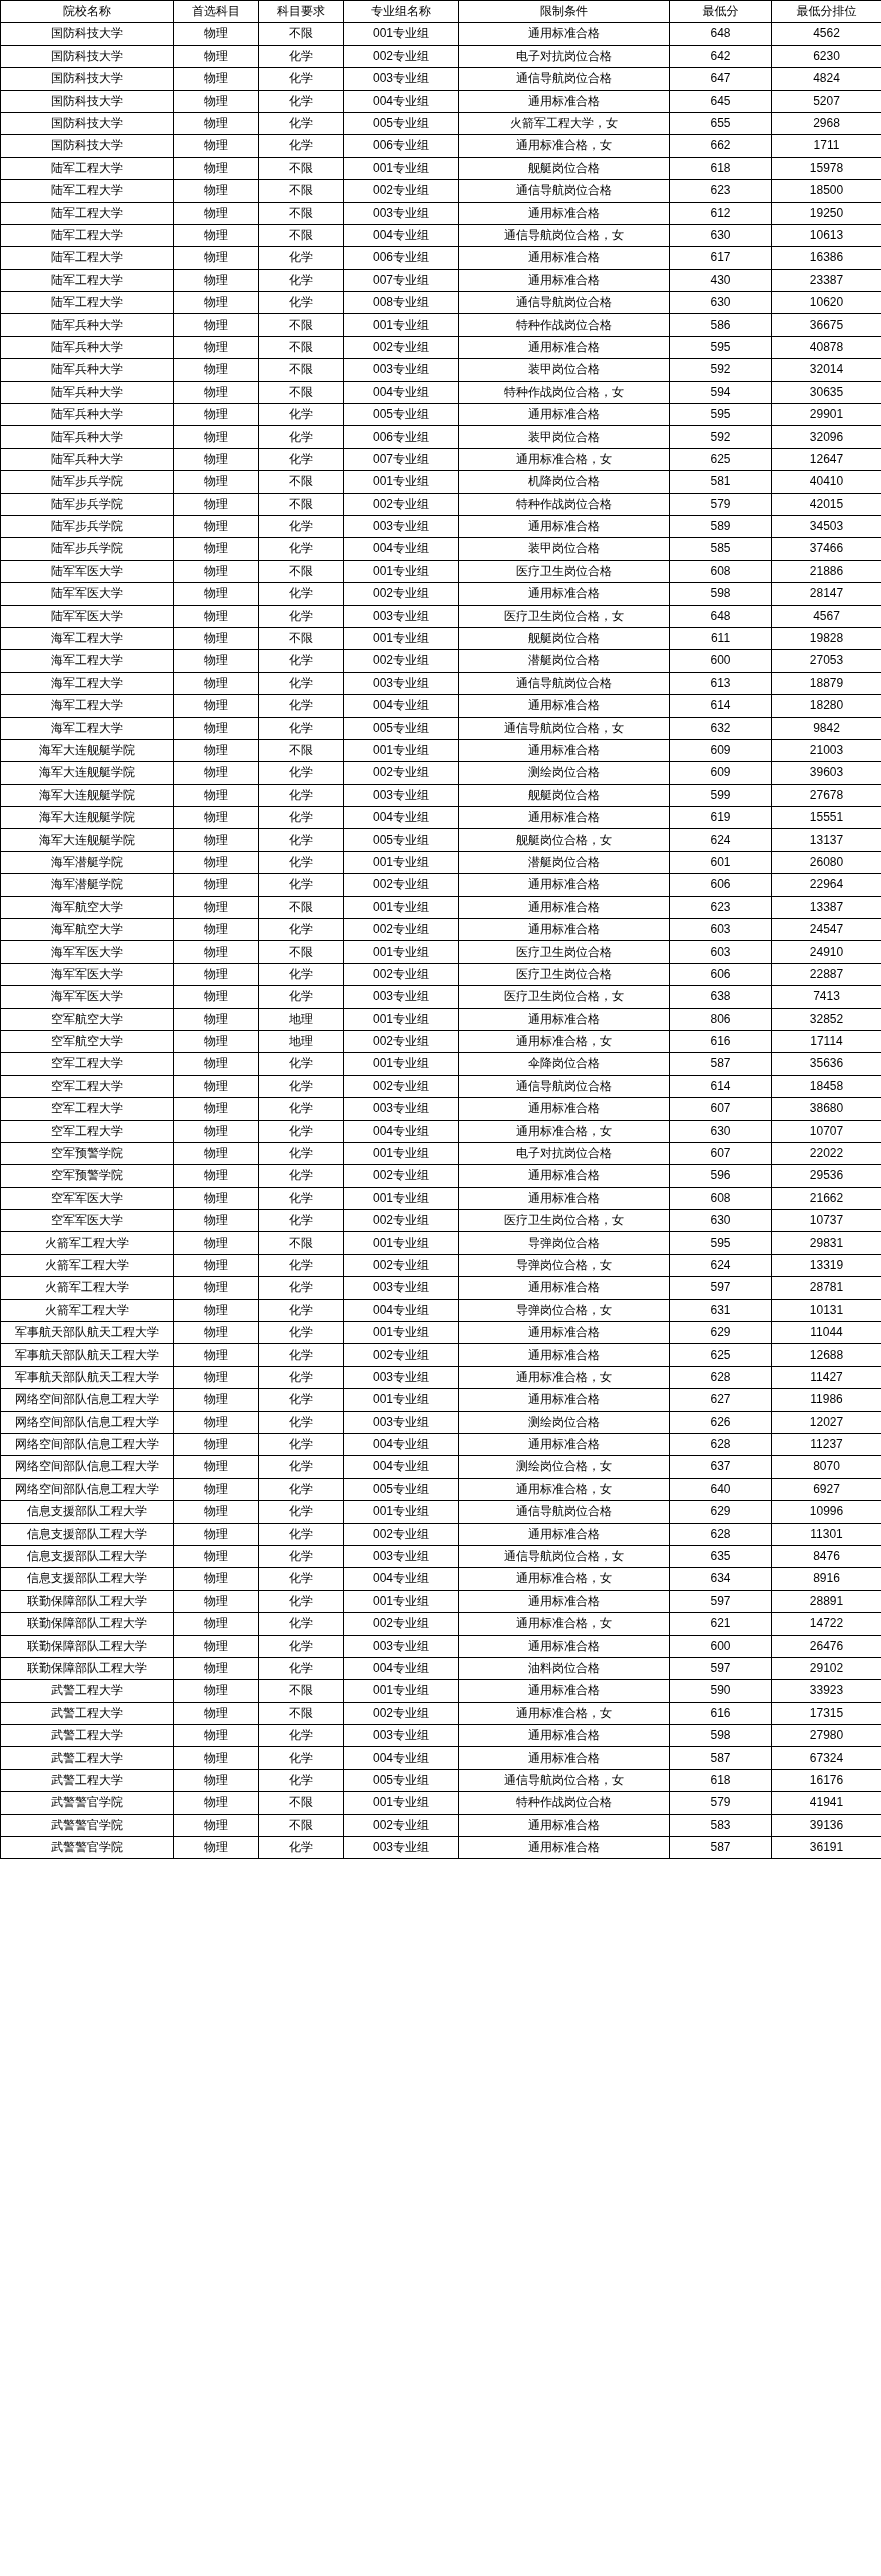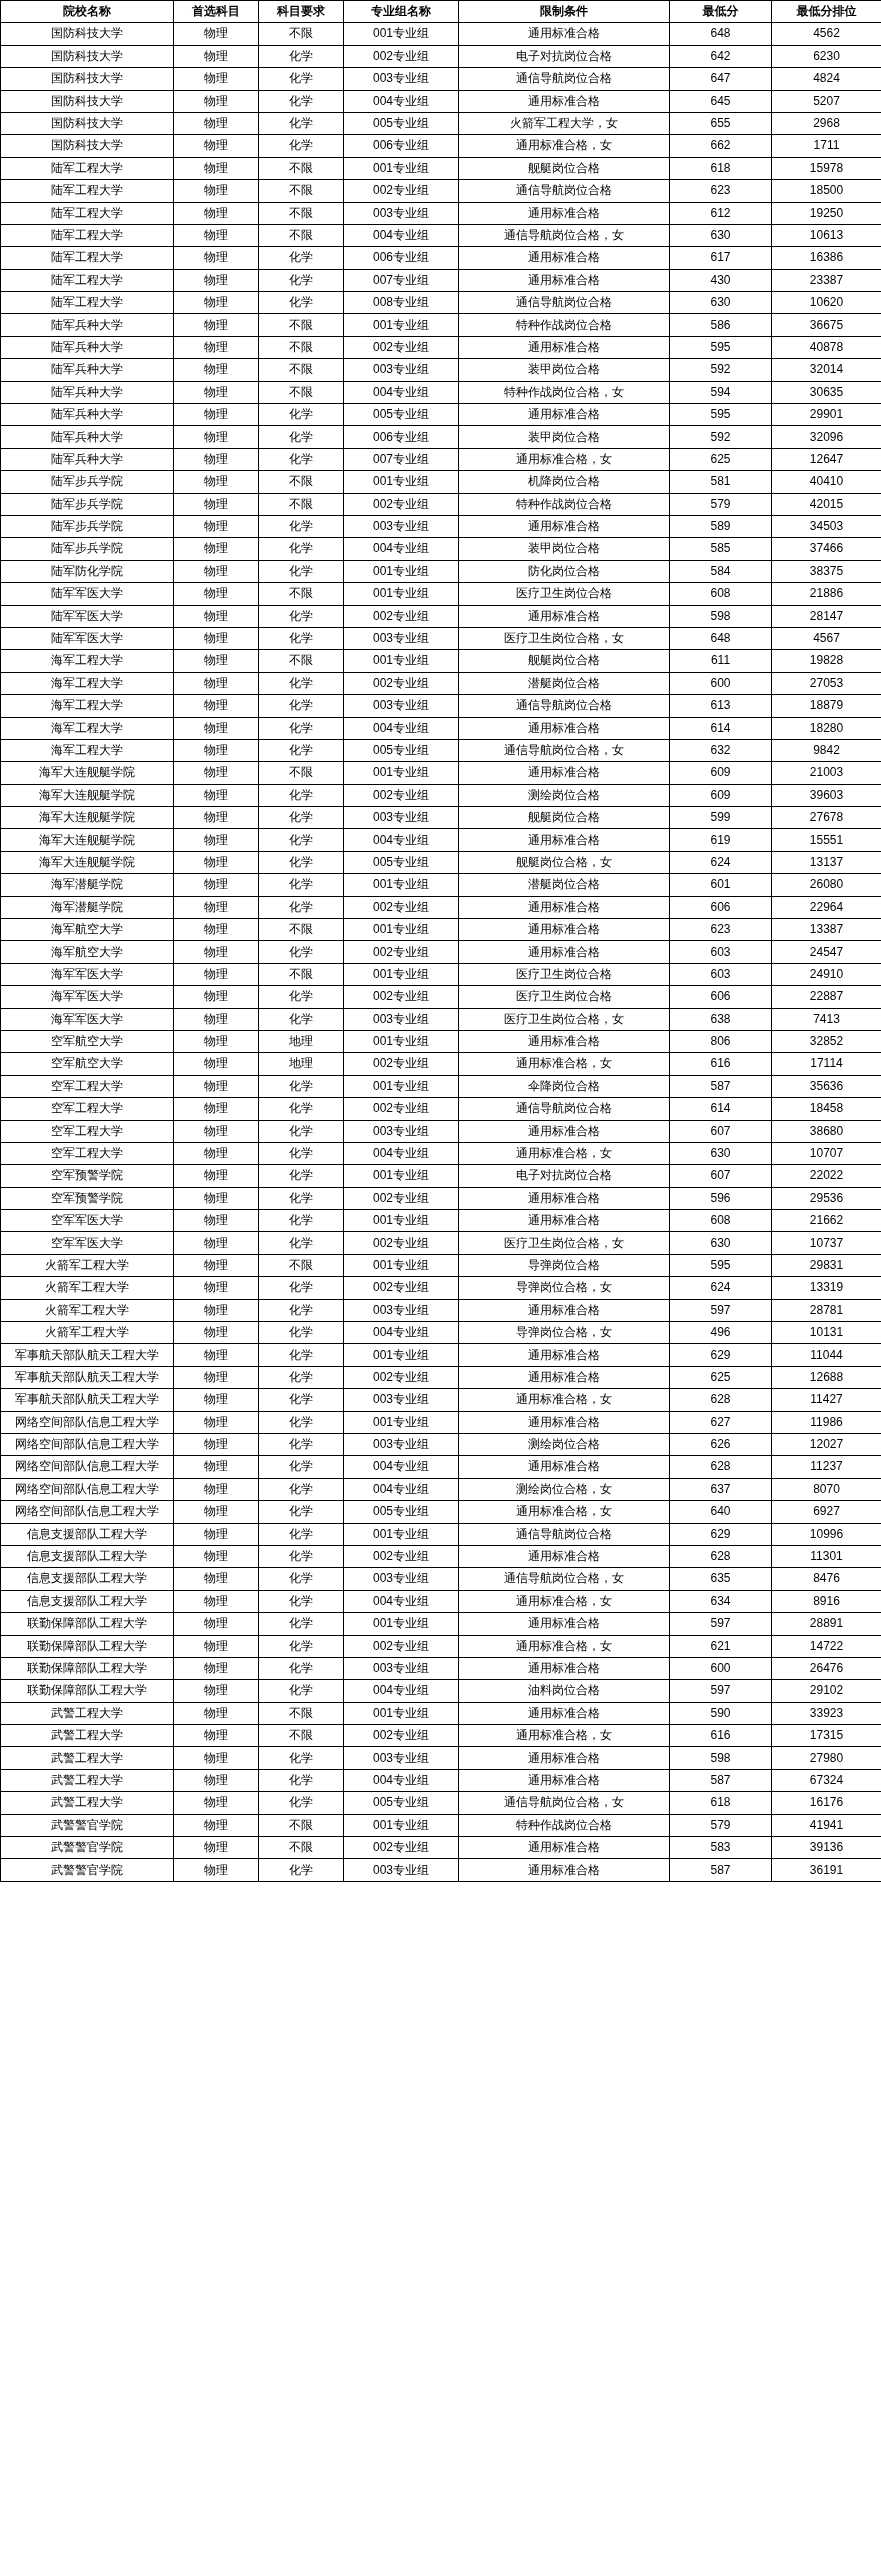--- a/index.html
+++ b/index.html
@@ -23,21 +23,21 @@
     line-height: 1.1;
     height: 21.4px;
     padding: 0 1.9px;
     text-align: center;
     vertical-align: middle;
     white-space: nowrap;
     overflow: hidden;
     color: #000000;
   }
   table.score-table th {
-    font-weight: bold;
+    font-weight: normal;
     margin-left: 40px;
   }
   
   col.c-school { width: 173px; }
   col.c-first  { width: 85px; }
   col.c-subject{ width: 85px; }
   col.c-group  { width: 115px; }
   col.c-limit  { width: 211px; }
   col.c-score  { width: 102px; }
   col.c-rank   { width: 110px; }
@@ -279,29 +279,20 @@
       <tr>
         <td>陆军步兵学院</td>
         <td>物理</td>
         <td>化学</td>
         <td>004专业组</td>
         <td>装甲岗位合格</td>
         <td class="num">585</td>
         <td class="num">37466</td>
       </tr>
       <tr>
-        <td>陆军防化学院</td>
-        <td>物理</td>
-        <td>化学</td>
-        <td>001专业组</td>
-        <td>防化岗位合格</td>
-        <td class="num">584</td>
-        <td class="num">38375</td>
-      </tr>
-      <tr>
         <td>陆军军医大学</td>
         <td>物理</td>
         <td>不限</td>
         <td>001专业组</td>
         <td>医疗卫生岗位合格</td>
         <td class="num">608</td>
         <td class="num">21886</td>
       </tr>
       <tr>
         <td>陆军军医大学</td>
@@ -590,21 +581,21 @@
         <td>通用标准合格</td>
         <td class="num">597</td>
         <td class="num">28781</td>
       </tr>
       <tr>
         <td>火箭军工程大学</td>
         <td>物理</td>
         <td>化学</td>
         <td>004专业组</td>
         <td>导弹岗位合格，女</td>
-        <td class="num">496</td>
+        <td class="num">631</td>
         <td class="num">10131</td>
       </tr>
       <tr>
         <td>军事航天部队航天工程大学</td>
         <td>物理</td>
         <td>化学</td>
         <td>001专业组</td>
         <td>通用标准合格</td>
         <td class="num">629</td>
         <td class="num">11044</td>

